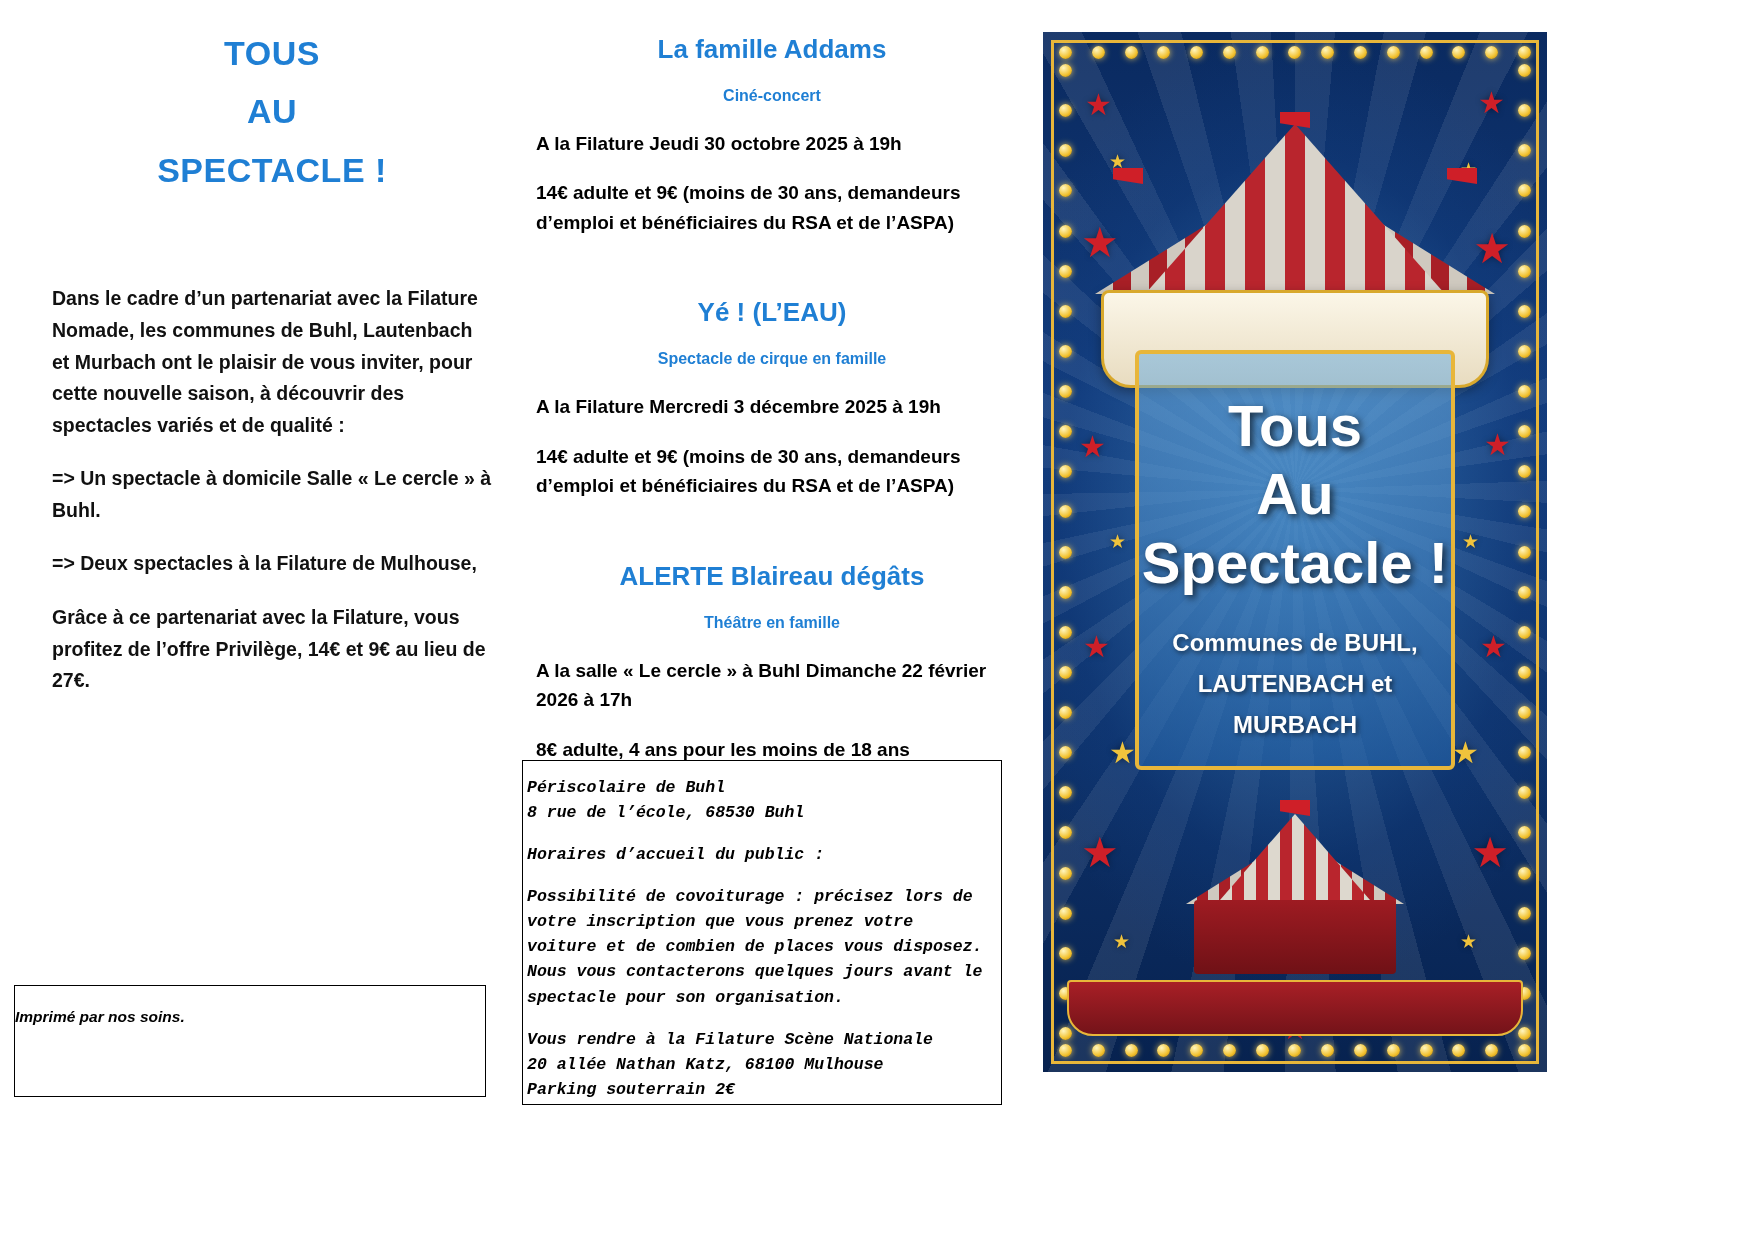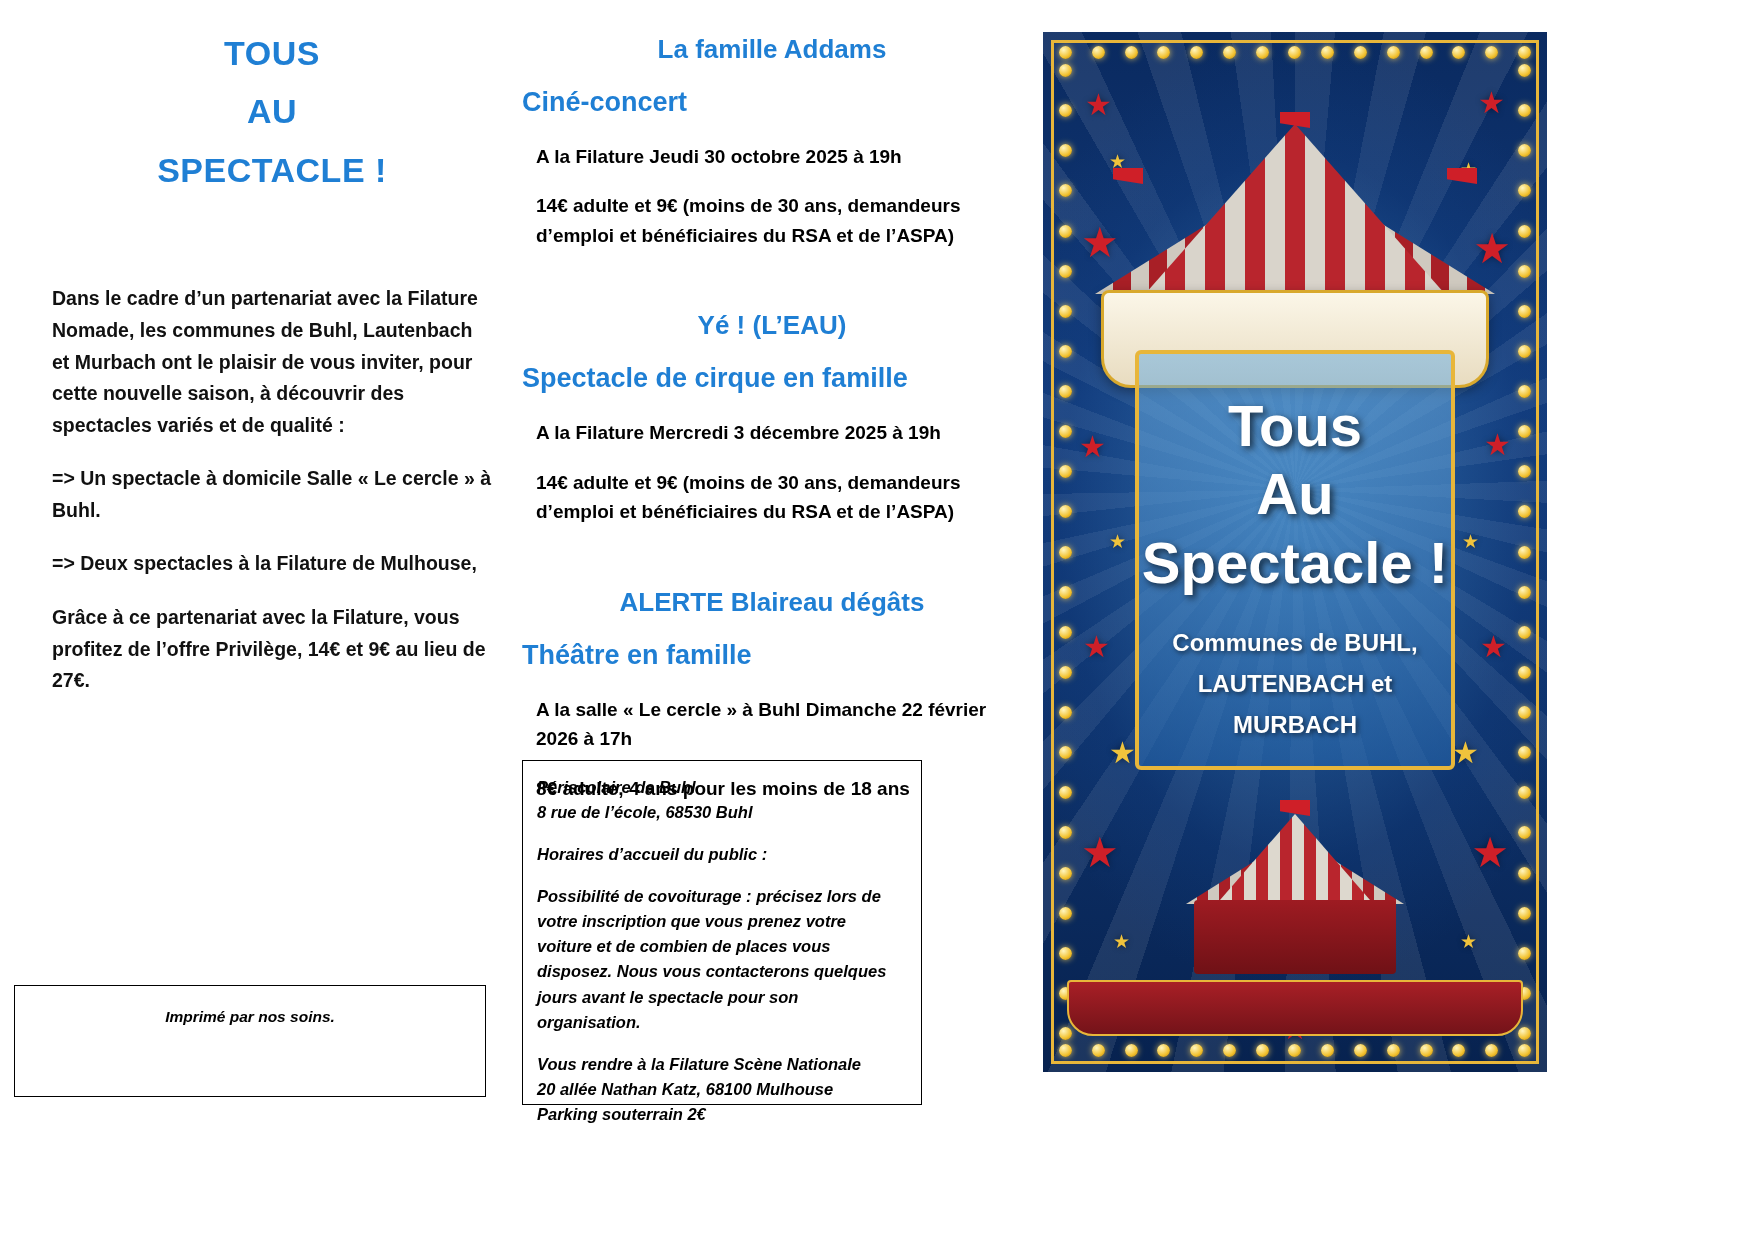--- a/index.html
+++ b/index.html
@@ -49,21 +49,20 @@
   .imprime-box {
     position: absolute;
     left: 14px;
     top: 985px;
     width: 472px;
     height: 112px;
     border: 1px solid #000;
     box-sizing: border-box;
   }
   .imprime-box .txt {
-    text-align: center;
     font-style: italic;
     font-weight: bold;
     font-size: 15.5px;
     margin-top: 22px;
   }
 
   
   .col2 {
     position: absolute;
     left: 522px;
@@ -71,44 +70,45 @@
     width: 500px;
   }
   .show-title {
     text-align: center;
     color: #1f7fd4;
     font-weight: bold;
     font-size: 26px;
     margin: 0 0 22px 0;
   }
   .show-sub {
-    text-align: left;
+    text-align: center;
     color: #1f7fd4;
     font-weight: bold;
-    font-size: 27px;
+    font-size: 16px;
     margin: 0 0 24px 0;
   }
   .show-line {
     font-size: 19px;
     font-weight: bold;
     line-height: 1.55;
     margin: 0 0 20px 0;
     padding-left: 14px;
   }
   .block-gap { height: 40px; }
 
   .info-box {
     position: absolute;
     left: 522px;
     top: 760px;
-    width: 400px;
+    width: 480px;
     height: 345px;
     border: 1px solid #000;
     box-sizing: border-box;
-    padding: 14px 16px 0 14px;
+    padding: 14px 16px 0 4px;
+    font-family: Liberation Mono, monospace;
   }
   .info-box p {
     margin: 0;
     font-size: 16.5px;
     font-style: italic;
     font-weight: bold;
     line-height: 1.52;
   }
   .info-box .gap { height: 17px; }
 

